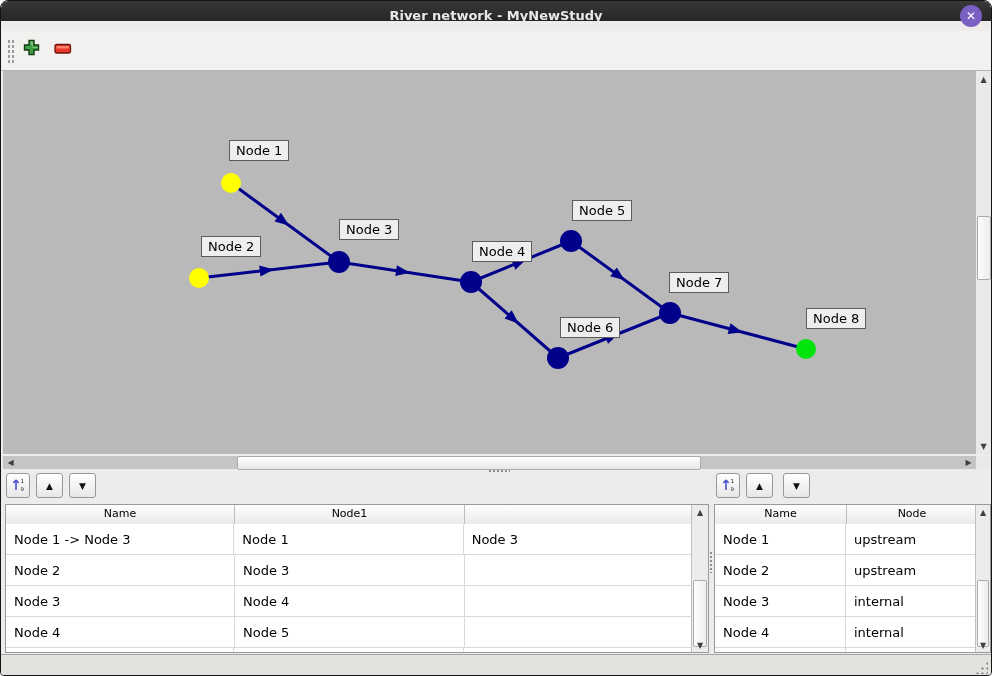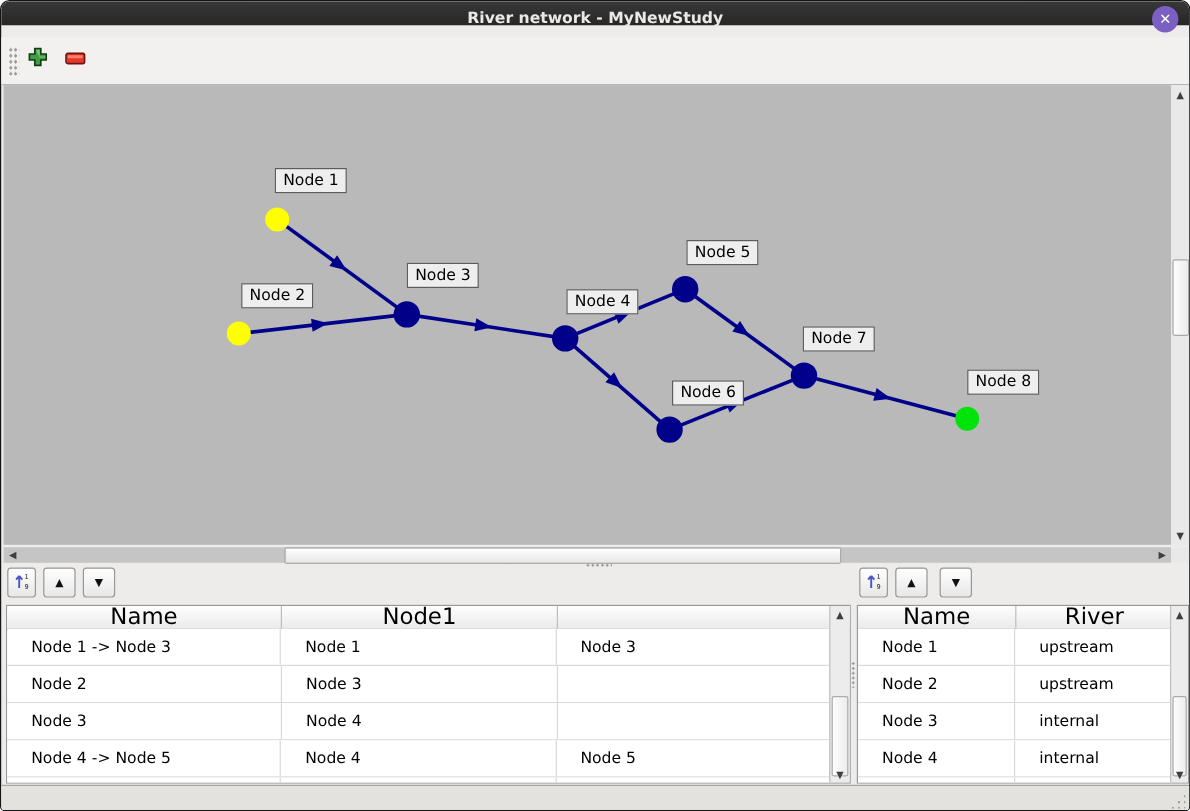--- a/index.html
+++ b/index.html
@@ -37,26 +37,26 @@
            background-image:radial-gradient(#8f8f8f 0.8px,transparent 1px);background-size:4px 4px;cursor:row-resize;}
   #split-v{position:absolute;left:708px;top:550px;width:4px;height:22px;
            background-image:radial-gradient(#8f8f8f 0.8px,transparent 1px);background-size:4px 4px;cursor:col-resize;}
   
   .mini-btn{position:absolute;top:472px;width:27px;height:25px;box-sizing:border-box;
             background:linear-gradient(#ffffff,#e7e7e7);border:1px solid #989898;border-radius:3px;
             display:flex;align-items:center;justify-content:center;font-size:9px;color:#111;cursor:pointer;}
   
   .dtable{position:absolute;top:503px;height:149px;background:#fff;border:1px solid #999;box-sizing:border-box;}
   .thead{display:flex;height:19px;background:linear-gradient(#fefefe,#eaeaea);border-bottom:1px solid #9a9a9a;}
-  .th{box-sizing:border-box;border-right:1px solid #bdbdbd;font-size:19px;text-align:center;
+  .th{box-sizing:border-box;border-right:1px solid #bdbdbd;font-size:11px;text-align:center;
       line-height:18px;overflow:hidden;cursor:pointer;}
   .tbody{position:absolute;top:19px;left:0;bottom:0;overflow:hidden;}
   .tr{display:flex;height:30px;border-bottom:1px solid #d9d9d9;background:#fff;cursor:pointer;}
   .td{box-sizing:border-box;border-right:1px solid #d9d9d9;font-size:13px;display:flex;
-      align-items:center;padding-left:20px;overflow:hidden;}
+      align-items:center;padding-left:8px;overflow:hidden;}
   .vsb{position:absolute;top:0;right:0;bottom:0;background:#ececec;border-left:1px solid #c0c0c0;}
   .vsb .thumb{position:absolute;left:1px;top:75px;height:65px;background:linear-gradient(90deg,#fdfdfd,#ededed);
               border:1px solid #ababab;border-radius:2px;cursor:pointer;}
   #links-table{left:4px;width:704px;}
   #links-table .th:nth-child(1),#links-table .td:nth-child(1){width:229px;}
   #links-table .th:nth-child(2),#links-table .td:nth-child(2){width:230px;}
   #links-table .th:nth-child(3),#links-table .td:nth-child(3){width:229px;}
   #links-table .tbody{right:16px;}
   #links-table .vsb{width:16px;}
   #nodes-table{left:713px;width:277px;}
@@ -191,41 +191,40 @@
         </div>
         <div class="tr">
           <div class="td">Node 2</div>
           <div class="td">Node 3</div>
         </div>
         <div class="tr">
           <div class="td">Node 3</div>
           <div class="td">Node 4</div>
         </div>
         <div class="tr">
-          <div class="td">Node 4 -&gt; Node 5</div>
           <div class="td">Node 4</div>
           <div class="td">Node 5</div>
         </div>
         <div class="tr">
           <div class="td"></div>
           <div class="td"></div>
           <div class="td"></div>
         </div>
       </div>
     <div class="vsb">
       <div class="sb-arrow" style="left:0;right:0;top:2px;height:11px;">▲</div>
       <div class="thumb" style="right:1px;"></div>
       <div class="sb-arrow" style="left:0;right:0;bottom:1px;height:11px;">▼</div>
     </div>
   </div>
 
   <div class="dtable" id="nodes-table">
     <div class="thead">
         <div class="th">Name</div>
-        <div class="th">River</div>
+        <div class="th">Node</div>
       </div>
     <div class="tbody">
         <div class="tr">
           <div class="td">Node 1</div>
           <div class="td">upstream</div>
         </div>
         <div class="tr">
           <div class="td">Node 2</div>
           <div class="td">upstream</div>
         </div>

